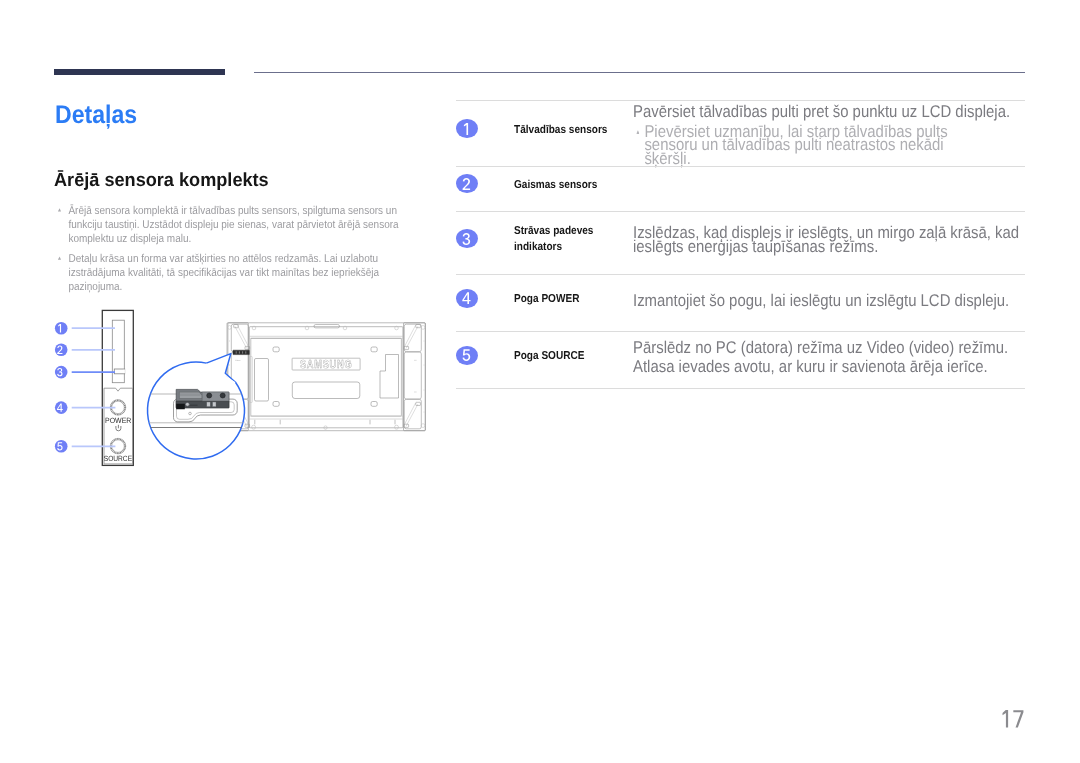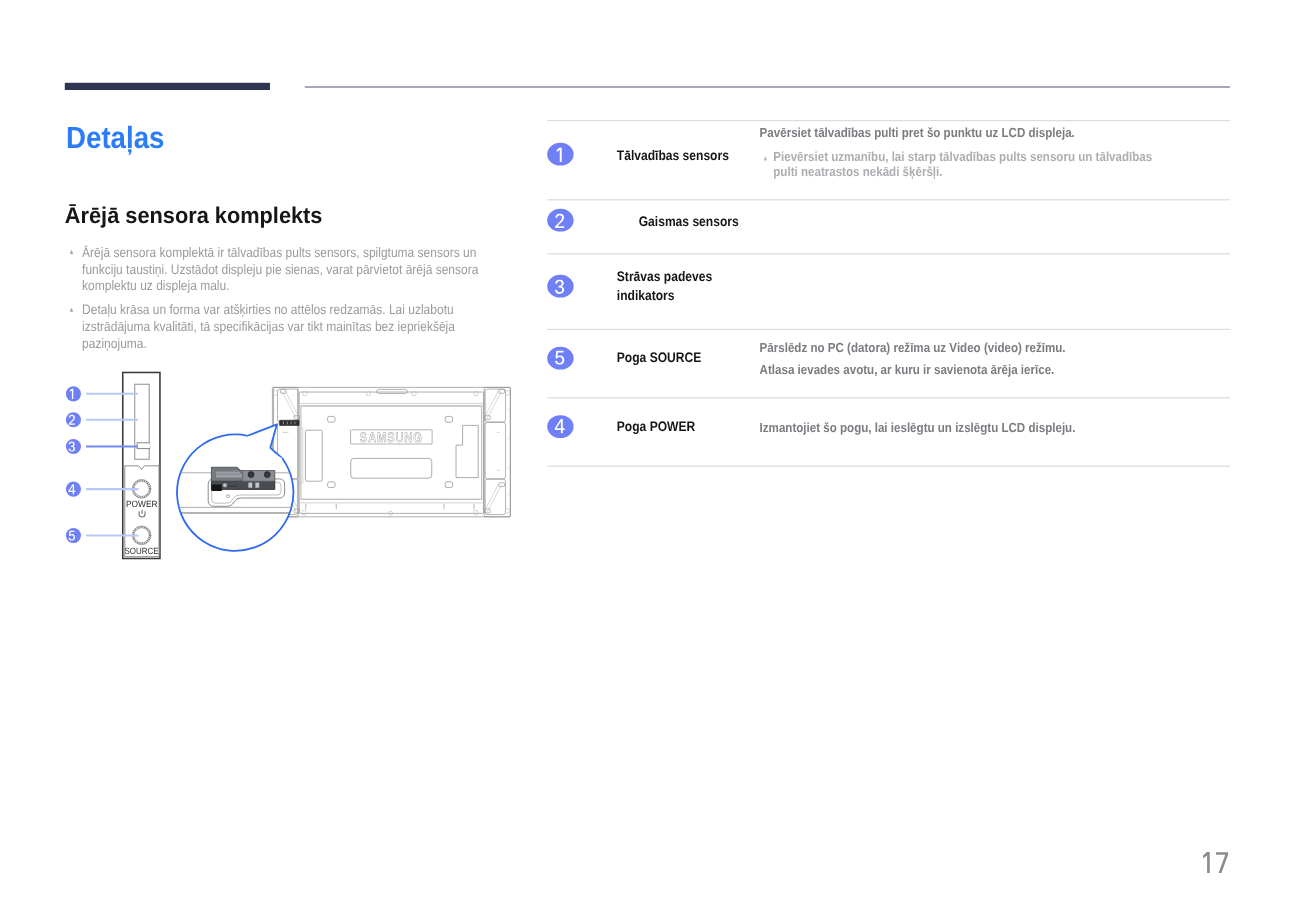--- a/index.html
+++ b/index.html
@@ -43,21 +43,21 @@
   .th-2{left:169.5px;}
   .row{position:relative;border-top:1px solid #dcdcdc;box-sizing:border-box;}
   .c-num{position:absolute;left:0px;width:24px;}
   .num{width:21.6px;height:19px;border-radius:50%;background:#6f7ff6;color:#fff;
        display:flex;align-items:center;justify-content:center;}
   .num svg{display:block;}
   .c-name{position:absolute;left:58px;width:137px;font-size:11.5px;font-weight:bold;
        color:#161616;line-height:16.6px;
        transform:scaleX(0.875);transform-origin:left top;}
   .c-name > span{display:block;width:137px;}
-  .c-desc{position:absolute;left:177px;right:0;font-size:11px;color:#7b7b80;line-height:13.6px;font-weight:bold;}
+  .c-desc{position:absolute;left:177px;right:0;font-size:17px;color:#7b7b80;line-height:13.6px;}
   .c-desc > div{width:447px;transform:scaleX(0.877);transform-origin:left top;}
   .c-desc > div + div.para{margin-top:5.3px;}
   .c-desc > div.sub{position:relative;box-sizing:border-box;width:395px;padding-left:13px;color:#aeaeb2;margin-top:6.5px;line-height:13.7px;}
   .c-desc > div.sub::before{content:"";position:absolute;left:3.5px;top:5.6px;width:3.9px;height:3.8px;
        background:#b5b5b9;clip-path:polygon(55% 0%, 100% 100%, 0% 100%);}
 
   .tbot{height:1px;background:#dcdcdc;}
   .pagenum{position:absolute;left:1000px;top:710px;width:40px;height:24px;}
 </style>
 </head>
@@ -233,21 +233,21 @@
             </div>
           </div>
           <div class="c-name" style="top:20.7px">
             <span>Tālvadības sensors</span>
           </div>
           <div class="c-desc" style="top:3.5px">
             <div class="para">Pavērsiet tālvadības pulti pret šo punktu uz LCD displeja.</div>
             <div class="sub">Pievērsiet uzmanību, lai starp tālvadības pults sensoru un tālvadības pulti neatrastos nekādi šķēršļi.</div>
           </div>
         </div>
-        <div class="row" style="height: 45px; text-align: center;">
+        <div class="row" style="height: 45px;">
           <div class="c-num" style="top:7.2px">
             <div class="num" aria-label="2">
               <svg width="9" height="12" viewBox="0 0 9 12">
                 <path d="M0.6 12 L0.6 10.6 C0.6 10.6 4.0 7.4 5.1 6.0 C5.9 5.0 6.3 4.3 6.3 3.3 C6.3 2.2 5.5 1.4 4.4 1.4 C3.2 1.4 2.5 2.2 2.4 3.5 L0.75 3.35 C0.9 1.4 2.3 0 4.45 0 C6.5 0 8.0 1.3 8.0 3.25 C8.0 4.6 7.4 5.6 6.3 6.85 C5.45 7.8 3.4 9.45 2.8 10.5 L8.1 10.5 L8.1 12 Z" fill="#fff"></path>
               </svg>
             </div>
           </div>
           <div class="c-name" style="top:9.6px">
             <span>Gaismas sensors</span>
           </div>
@@ -256,50 +256,53 @@
           <div class="c-num" style="top:17px">
             <div class="num" aria-label="3">
               <svg width="9" height="12" viewBox="0 0 9 12">
                 <path d="M4.3 12 C2.2 12 0.7 10.8 0.5 8.7 L2.15 8.5 C2.3 9.9 3.1 10.6 4.35 10.6 C5.65 10.6 6.5 9.75 6.5 8.5 C6.5 7.2 5.6 6.5 4.2 6.5 L3.4 6.5 L3.4 5.1 L4.1 5.1 C5.3 5.1 6.1 4.45 6.1 3.35 C6.1 2.2 5.35 1.45 4.25 1.45 C3.15 1.45 2.4 2.15 2.3 3.4 L0.7 3.2 C0.85 1.3 2.3 0 4.3 0 C6.3 0 7.75 1.2 7.75 3.1 C7.75 4.3 7.1 5.2 6.0 5.65 C7.3 6.05 8.15 7.0 8.15 8.55 C8.15 10.6 6.55 12 4.3 12 Z" fill="#fff"></path>
               </svg>
             </div>
           </div>
           <div class="c-name" style="top:10.9px">
             <span>Strāvas padeves indikators</span>
           </div>
+          <div class="c-desc" style="top:14px">
+            <div class="para">Izslēdzas, kad displejs ir ieslēgts, un mirgo zaļā krāsā, kad ieslēgts enerģijas taupīšanas režīms.</div>
+          </div>
+        </div>
+        <div class="row" style="height: 57px;">
+          <div class="c-num" style="top:13.5px">
+            <div class="num" aria-label="4">
+              <svg width="9" height="12" viewBox="0 0 9 12">
+                <path d="M5.4 12 L5.4 9.3 L0.3 9.3 L0.3 7.9 L5.3 0.15 L7.0 0.15 L7.0 7.9 L8.5 7.9 L8.5 9.3 L7.0 9.3 L7.0 12 Z M5.4 7.9 L5.4 2.2 L1.8 7.9 Z" fill="#fff"></path>
+              </svg>
+            </div>
+          </div>
+          <div class="c-name" style="top:16.3px">
+            <span>Poga POWER</span>
+          </div>
+          <div class="c-desc" style="top:19px">
+            <div class="para">Izmantojiet šo pogu, lai ieslēgtu un izslēgtu LCD displeju.</div>
+          </div>
         </div>
         <div class="row" style="height: 57px;">
           <div class="c-num" style="top:13.5px">
             <div class="num" aria-label="5">
               <svg width="9" height="12" viewBox="0 0 9 12">
                 <path d="M4.3 12 C2.3 12 0.75 10.8 0.5 8.8 L2.15 8.6 C2.35 9.9 3.15 10.6 4.35 10.6 C5.7 10.6 6.6 9.6 6.6 8.1 C6.6 6.6 5.7 5.6 4.4 5.6 C3.5 5.6 2.85 5.95 2.4 6.6 L0.9 6.45 L1.55 0.15 L7.6 0.15 L7.6 1.65 L2.95 1.65 L2.6 4.85 C3.1 4.4 3.85 4.15 4.7 4.15 C6.8 4.15 8.25 5.7 8.25 8.05 C8.25 10.4 6.6 12 4.3 12 Z" fill="#fff"></path>
               </svg>
             </div>
           </div>
           <div class="c-name" style="top:15.5px">
             <span>Poga SOURCE</span>
           </div>
           <div class="c-desc" style="top:9px">
             <div class="para">Pārslēdz no PC (datora) režīma uz Video (video) režīmu.</div>
             <div class="para">Atlasa ievades avotu, ar kuru ir savienota ārēja ierīce.</div>
-          </div>
-        </div>
-        <div class="row" style="height: 57px;">
-          <div class="c-num" style="top:13.5px">
-            <div class="num" aria-label="4">
-              <svg width="9" height="12" viewBox="0 0 9 12">
-                <path d="M5.4 12 L5.4 9.3 L0.3 9.3 L0.3 7.9 L5.3 0.15 L7.0 0.15 L7.0 7.9 L8.5 7.9 L8.5 9.3 L7.0 9.3 L7.0 12 Z M5.4 7.9 L5.4 2.2 L1.8 7.9 Z" fill="#fff"></path>
-              </svg>
-            </div>
-          </div>
-          <div class="c-name" style="top:16.3px">
-            <span>Poga POWER</span>
-          </div>
-          <div class="c-desc" style="top:19px">
-            <div class="para">Izmantojiet šo pogu, lai ieslēgtu un izslēgtu LCD displeju.</div>
           </div>
         </div>
       </div>
     <div class="tbot"></div>
   </div>
 
   <div class="pagenum">
     <svg id="pgnum" width="40" height="24" viewBox="0 0 40 24">
         <g transform="translate(0,0) scale(1.33,1.45)">
           <path d="M4.3 0 L6.1 0 L6.1 12 L4.45 12 L4.45 2.0 L1.9 3.6 L1.9 2.0 Z" fill="#8b8b8f"></path>

